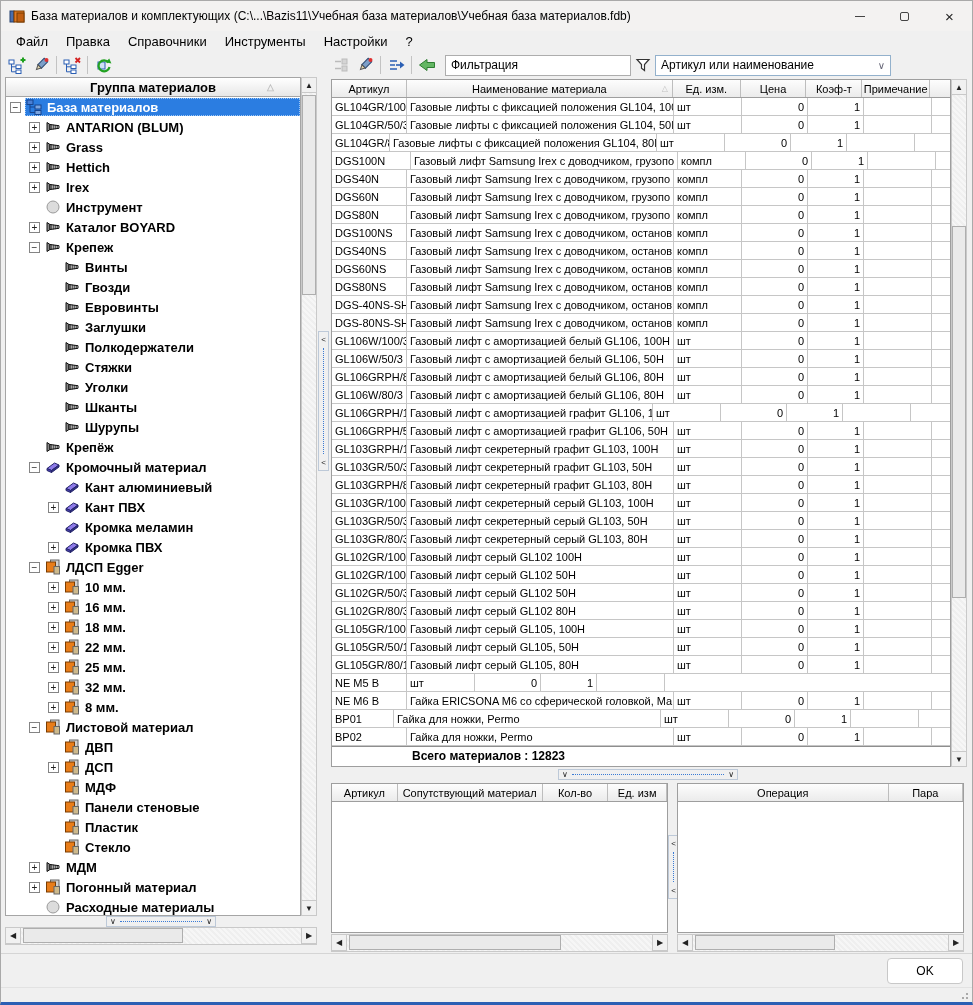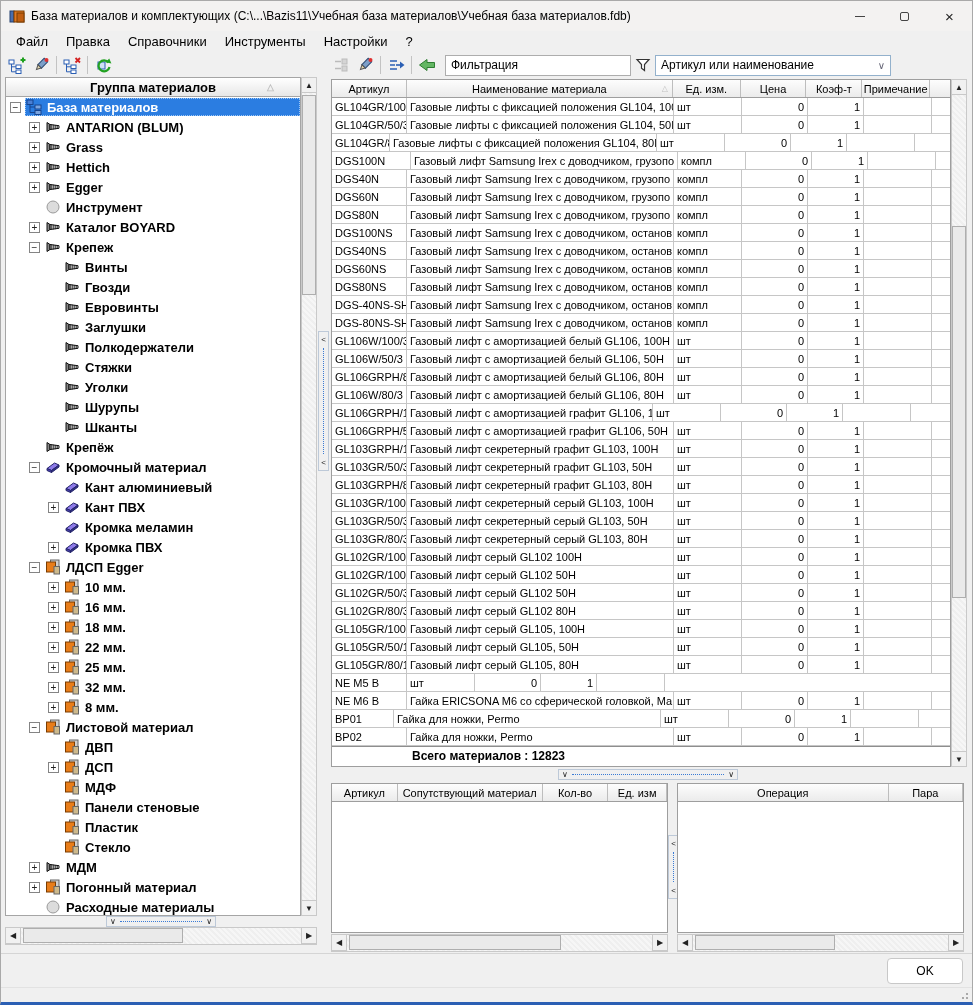--- a/index.html
+++ b/index.html
@@ -231,21 +231,21 @@
         <span style="width: 23px; flex: 0 0 23px;"></span>
         <span class="exp">+</span>
         <span class="hl">
           <span class="tico">
             <svg width="16" height="16" viewBox="0 0 16 16">
               <polygon points="2,3.5 5,5.5 5,10.5 2,12.5" fill="#888" stroke="#111"></polygon>
               <polygon points="5,5.5 14,6.7 14,9.3 5,10.5" fill="#e3e3e3" stroke="#111"></polygon>
               <path d="M6.2 5.4 v5.3 M8.2 5.7 v4.8 M10.2 6 v4.2 M12.2 6.3 v3.6" stroke="#111" stroke-width="0.9"></path>
             </svg>
           </span>
-          <span>Egger</span>
+          <span>Irex</span>
         </span>
       </div>
       <div class="tree-row">
         <span style="width: 23px; flex: 0 0 23px;"></span>
         <span class="noexp"></span>
         <span class="hl">
           <span class="tico">
             <svg width="16" height="16" viewBox="0 0 16 16">
               <circle cx="8" cy="8" r="6" fill="#dcdcdc" stroke="#9a9a9a"></circle>
             </svg>
@@ -383,35 +383,35 @@
         <span style="width: 42px; flex: 0 0 42px;"></span>
         <span class="noexp"></span>
         <span class="hl">
           <span class="tico">
             <svg width="16" height="16" viewBox="0 0 16 16">
               <polygon points="2,3.5 5,5.5 5,10.5 2,12.5" fill="#888" stroke="#111"></polygon>
               <polygon points="5,5.5 14,6.7 14,9.3 5,10.5" fill="#e3e3e3" stroke="#111"></polygon>
               <path d="M6.2 5.4 v5.3 M8.2 5.7 v4.8 M10.2 6 v4.2 M12.2 6.3 v3.6" stroke="#111" stroke-width="0.9"></path>
             </svg>
           </span>
+          <span>Шканты</span>
+        </span>
+      </div>
+      <div class="tree-row">
+        <span style="width: 42px; flex: 0 0 42px;"></span>
+        <span class="noexp"></span>
+        <span class="hl">
+          <span class="tico">
+            <svg width="16" height="16" viewBox="0 0 16 16">
+              <polygon points="2,3.5 5,5.5 5,10.5 2,12.5" fill="#888" stroke="#111"></polygon>
+              <polygon points="5,5.5 14,6.7 14,9.3 5,10.5" fill="#e3e3e3" stroke="#111"></polygon>
+              <path d="M6.2 5.4 v5.3 M8.2 5.7 v4.8 M10.2 6 v4.2 M12.2 6.3 v3.6" stroke="#111" stroke-width="0.9"></path>
+            </svg>
+          </span>
           <span>Шурупы</span>
-        </span>
-      </div>
-      <div class="tree-row">
-        <span style="width: 42px; flex: 0 0 42px;"></span>
-        <span class="noexp"></span>
-        <span class="hl">
-          <span class="tico">
-            <svg width="16" height="16" viewBox="0 0 16 16">
-              <polygon points="2,3.5 5,5.5 5,10.5 2,12.5" fill="#888" stroke="#111"></polygon>
-              <polygon points="5,5.5 14,6.7 14,9.3 5,10.5" fill="#e3e3e3" stroke="#111"></polygon>
-              <path d="M6.2 5.4 v5.3 M8.2 5.7 v4.8 M10.2 6 v4.2 M12.2 6.3 v3.6" stroke="#111" stroke-width="0.9"></path>
-            </svg>
-          </span>
-          <span>Шканты</span>
         </span>
       </div>
       <div class="tree-row">
         <span style="width: 23px; flex: 0 0 23px;"></span>
         <span class="noexp"></span>
         <span class="hl">
           <span class="tico">
             <svg width="16" height="16" viewBox="0 0 16 16">
               <polygon points="2,3.5 5,5.5 5,10.5 2,12.5" fill="#888" stroke="#111"></polygon>
               <polygon points="5,5.5 14,6.7 14,9.3 5,10.5" fill="#e3e3e3" stroke="#111"></polygon>

